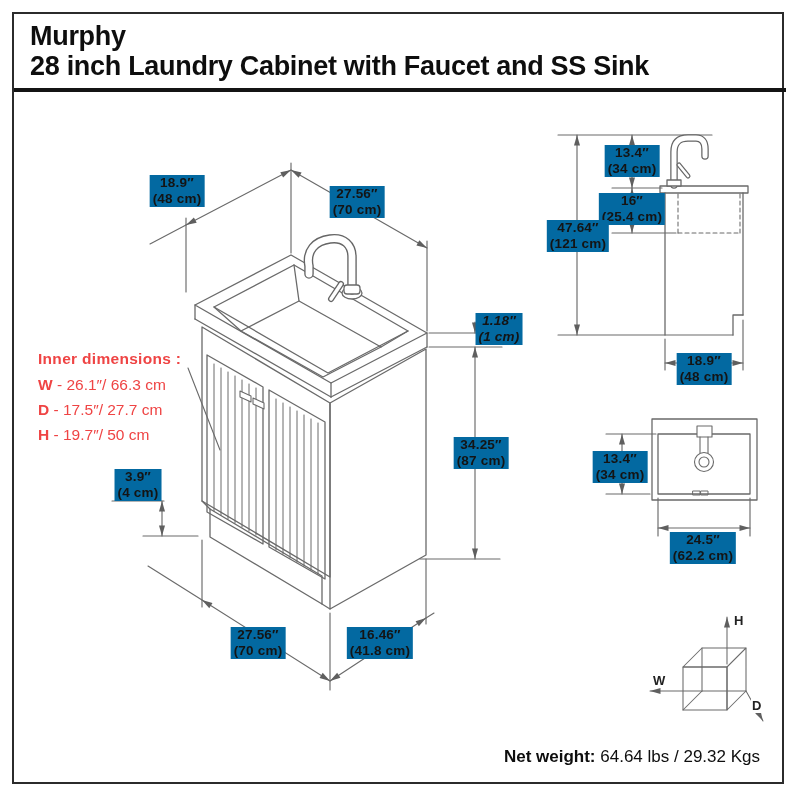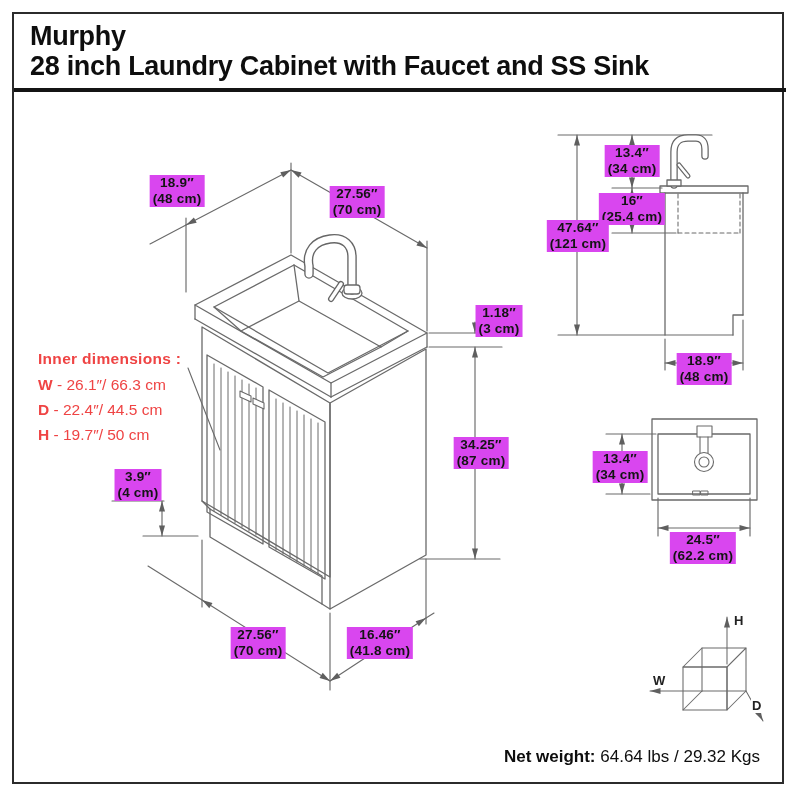--- a/index.html
+++ b/index.html
@@ -6,21 +6,21 @@
   .sheet{position:relative;width:800px;height:800px;background:#fff;overflow:hidden;
          font-family:"Liberation Sans", sans-serif;color:#111;}
   .frame{position:absolute;left:12px;top:12px;width:772px;height:772px;
          border:2px solid #2b2b2b;box-sizing:border-box;pointer-events:none;}
   .titleblock{position:absolute;left:30px;top:21px;width:730px;}
   .titleblock .brand,.titleblock .product{font-weight:700;font-size:27px;line-height:30px;letter-spacing:-0.3px;color:#0e0e0e;}
   .rule{position:absolute;left:14px;top:88px;width:772px;height:4px;background:#141414;}
   svg.art{position:absolute;left:0;top:0;}
   .dim{position:absolute;transform:translateX(-50%);text-align:center;
        font-size:13.5px;font-weight:600;line-height:16px;letter-spacing:.2px;
-       background:#d946ef;padding:0 3px;white-space:nowrap;color:#141414;}
+       background:#0369a1;padding:0 3px;white-space:nowrap;color:#141414;}
   .axis{position:absolute;font-size:13px;font-weight:700;color:#222;background:#fff;padding:0 1px;}
   .inner-dims{position:absolute;left:38px;top:346px;font-size:15.5px;line-height:25px;color:#ef4444;}
   .inner-dims .hd{font-weight:600;letter-spacing:.3px;margin-bottom:1px;}
   .inner-dims .row{font-weight:500;}
   .inner-dims .ax{font-weight:700;}
   .net{position:absolute;right:40px;top:747px;font-size:17px;color:#0e0e0e;}
   .net .lbl{font-weight:700;margin-left:34px;}
   .net .val{font-weight:500;}
 </style>
 </head>
@@ -204,23 +204,23 @@
   </svg>
 
   <div class="dim" style="left:177px;top:175px;">
     <div>18.9″</div>
       <div>(48 cm)</div>
   </div>
   <div class="dim" style="left:357px;top:186px;">
     <div>27.56″</div>
       <div>(70 cm)</div>
   </div>
-  <div class="dim" style="left:499px;top:305px;">
+  <div class="dim" style="left:499px;top:313px;font-style:italic;">
     <div>1.18″</div>
-      <div>(3 cm)</div>
+      <div>(1 cm)</div>
   </div>
   <div class="dim" style="left:481px;top:437px;">
     <div>34.25″</div>
       <div>(87 cm)</div>
   </div>
   <div class="dim" style="left:138px;top:469px;">
     <div>3.9″</div>
       <div>(4 cm)</div>
   </div>
   <div class="dim" style="left:258px;top:627px;">
@@ -255,21 +255,21 @@
     <div>24.5″</div>
       <div>(62.2 cm)</div>
   </div>
 
   <div class="inner-dims">
     <div class="hd">Inner dimensions :</div>
     <div class="row">
       <span class="ax">W</span> <span>- 26.1″/ 66.3 cm</span>
     </div>
     <div class="row">
-      <span class="ax">D</span> <span>- 22.4″/ 44.5 cm</span>
+      <span class="ax">D</span> <span>- 17.5″/ 27.7 cm</span>
     </div>
     <div class="row">
       <span class="ax">H</span> <span>- 19.7″/ 50 cm</span>
     </div>
   </div>
 
   <div class="axis" style="left:733px;top:613px;">H</div>
   <div class="axis" style="left:652px;top:673px;">W</div>
   <div class="axis" style="left:751px;top:698px;">D</div>
 

